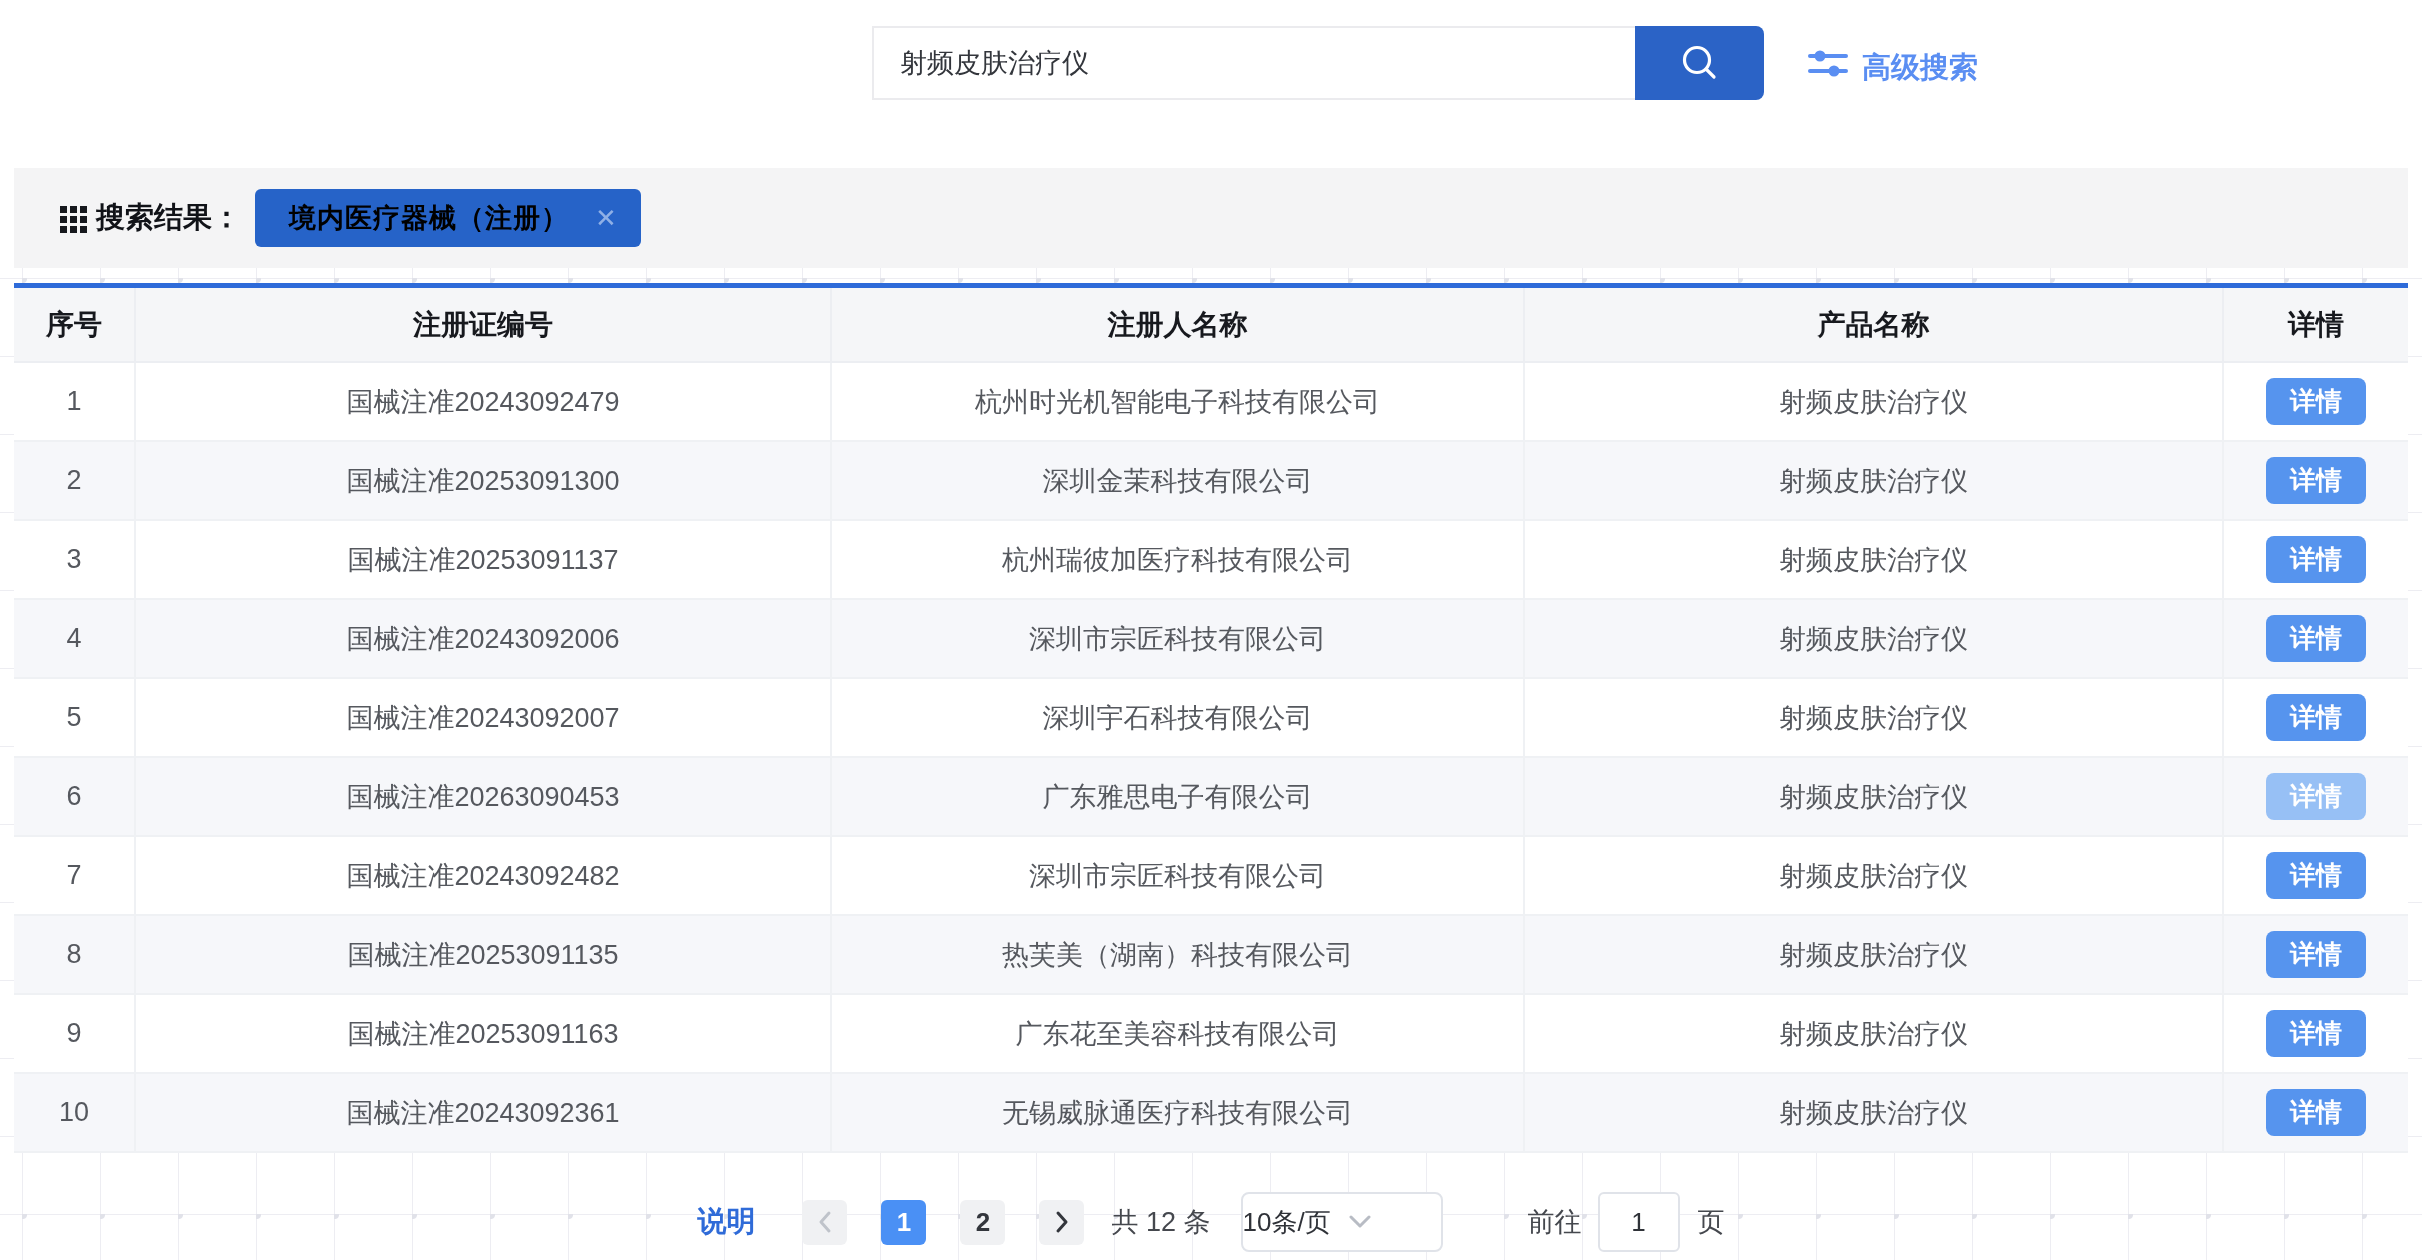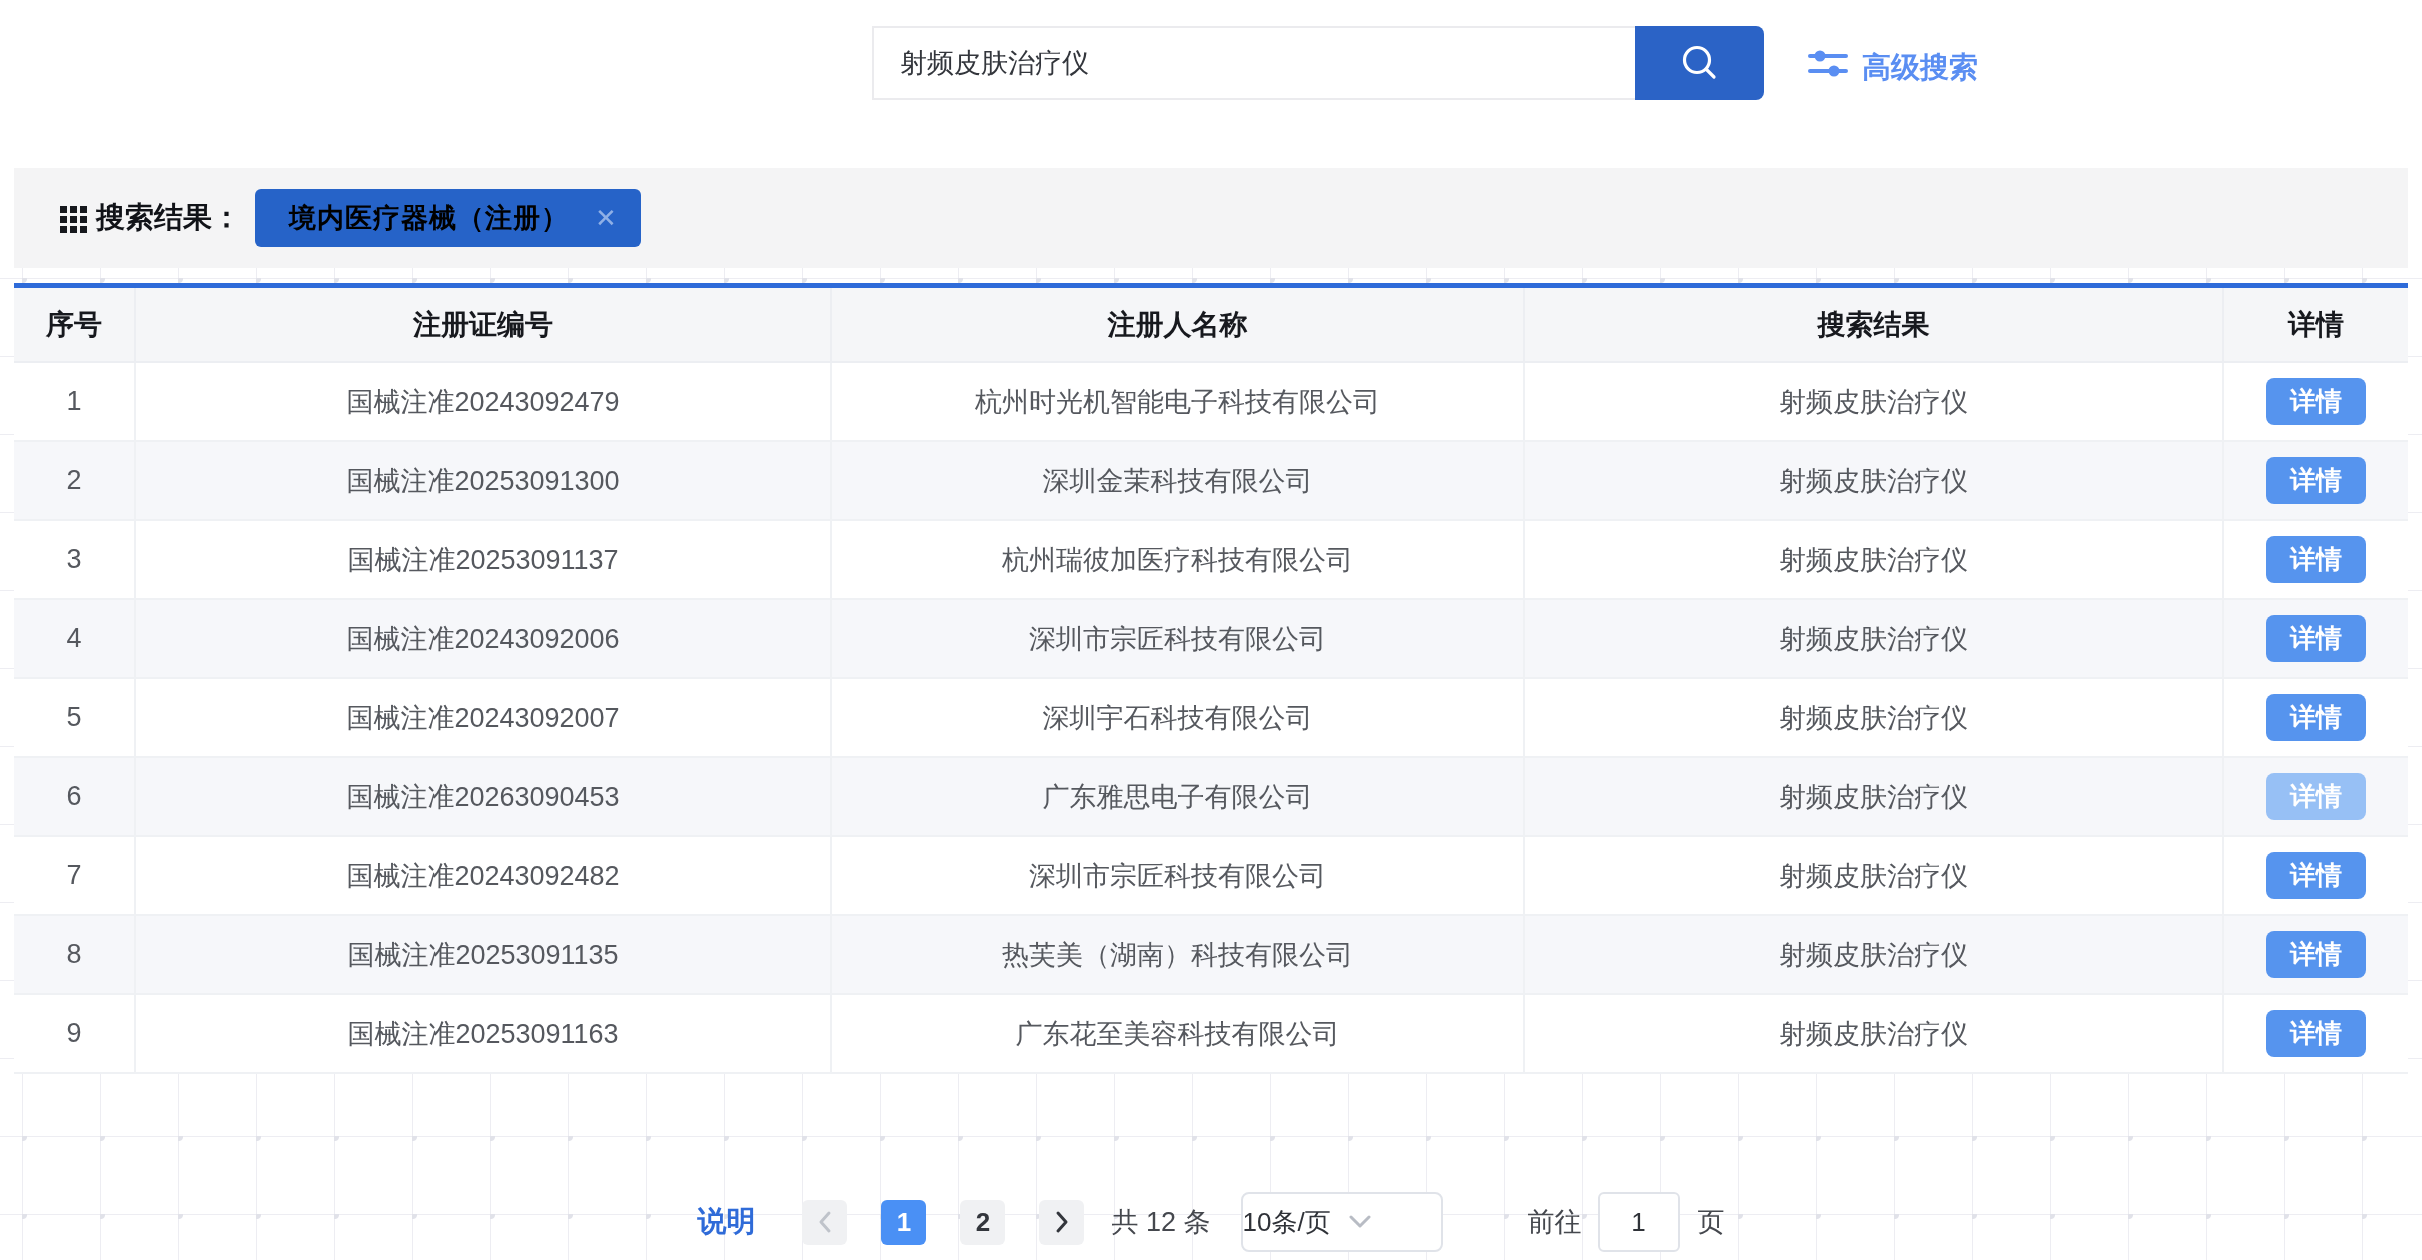--- a/index.html
+++ b/index.html
@@ -169,21 +169,21 @@
       <col style="width:696px">
       <col style="width:693px">
       <col style="width:699px">
       <col style="width:185px">
   </colgroup>
   <thead>
     <tr>
       <th>序号</th>
       <th>注册证编号</th>
       <th>注册人名称</th>
-      <th>搜索结果</th>
+      <th>产品名称</th>
       <th>详情</th>
     </tr>
   </thead>
   <tbody>
       <tr>
     <td>1</td>
     <td>国械注准20243092479</td>
     <td>杭州时光机智能电子科技有限公司</td>
     <td>射频皮肤治疗仪</td>
     <td>
@@ -250,20 +250,29 @@
     <td>热芙美（湖南）科技有限公司</td>
     <td>射频皮肤治疗仪</td>
     <td>
       <button class="detail-btn">详情</button>
     </td>
   </tr>
       <tr>
     <td>9</td>
     <td>国械注准20253091163</td>
     <td>广东花至美容科技有限公司</td>
+    <td>射频皮肤治疗仪</td>
+    <td>
+      <button class="detail-btn">详情</button>
+    </td>
+  </tr>
+      <tr>
+    <td>10</td>
+    <td>国械注准20243092361</td>
+    <td>无锡威脉通医疗科技有限公司</td>
     <td>射频皮肤治疗仪</td>
     <td>
       <button class="detail-btn">详情</button>
     </td>
   </tr>
     </tbody>
 </table>
 
 <div class="pagination">
   <span class="help-link">说明</span>

